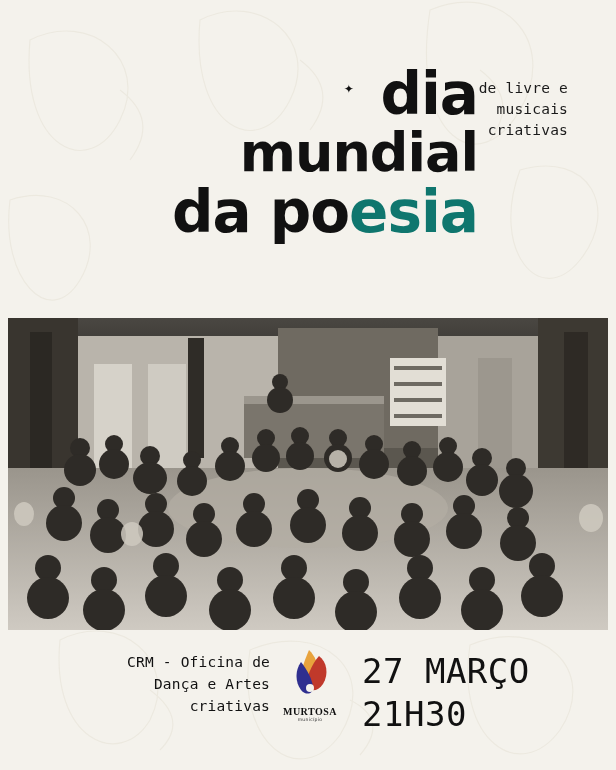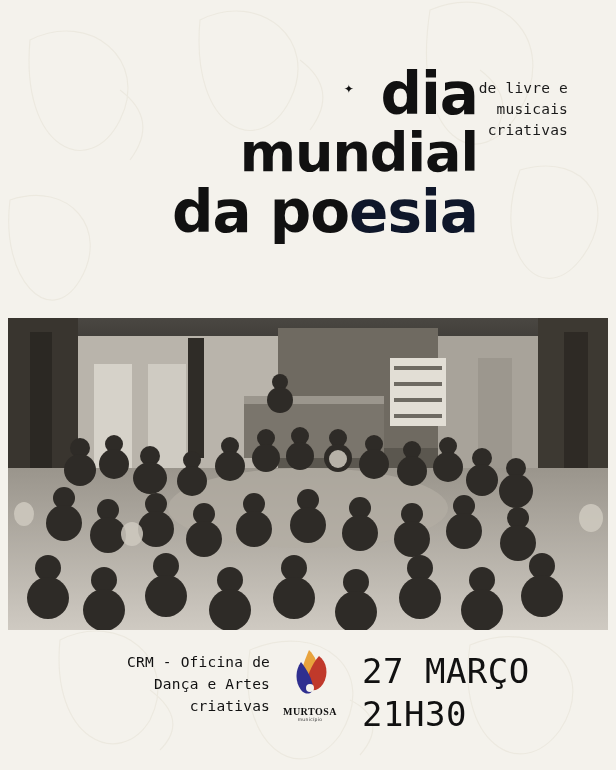--- a/index.html
+++ b/index.html
@@ -42,21 +42,21 @@
     font-weight: bold;
     font-size: 58px;
     line-height: 0.98;
     letter-spacing: -1px;
     color: #111111;
     white-space: nowrap;
   }
   .title-line.l1 { font-size: 58px; }
   .title-line.l2 { font-size: 54px; margin-top: 4px; }
   .title-line.l3 { font-size: 58px; margin-top: 4px; }
-  .accent { color: #0f172a; }
+  .accent { color: #0f766e; }
   .gold-p { color: #111111; }
 
   .subtitle {
     position: absolute;
     right: 48px;
     top: 78px;
     width: 200px;
     text-align: right;
     font-family: "DejaVu Sans Mono", monospace;
     font-size: 14.5px;

